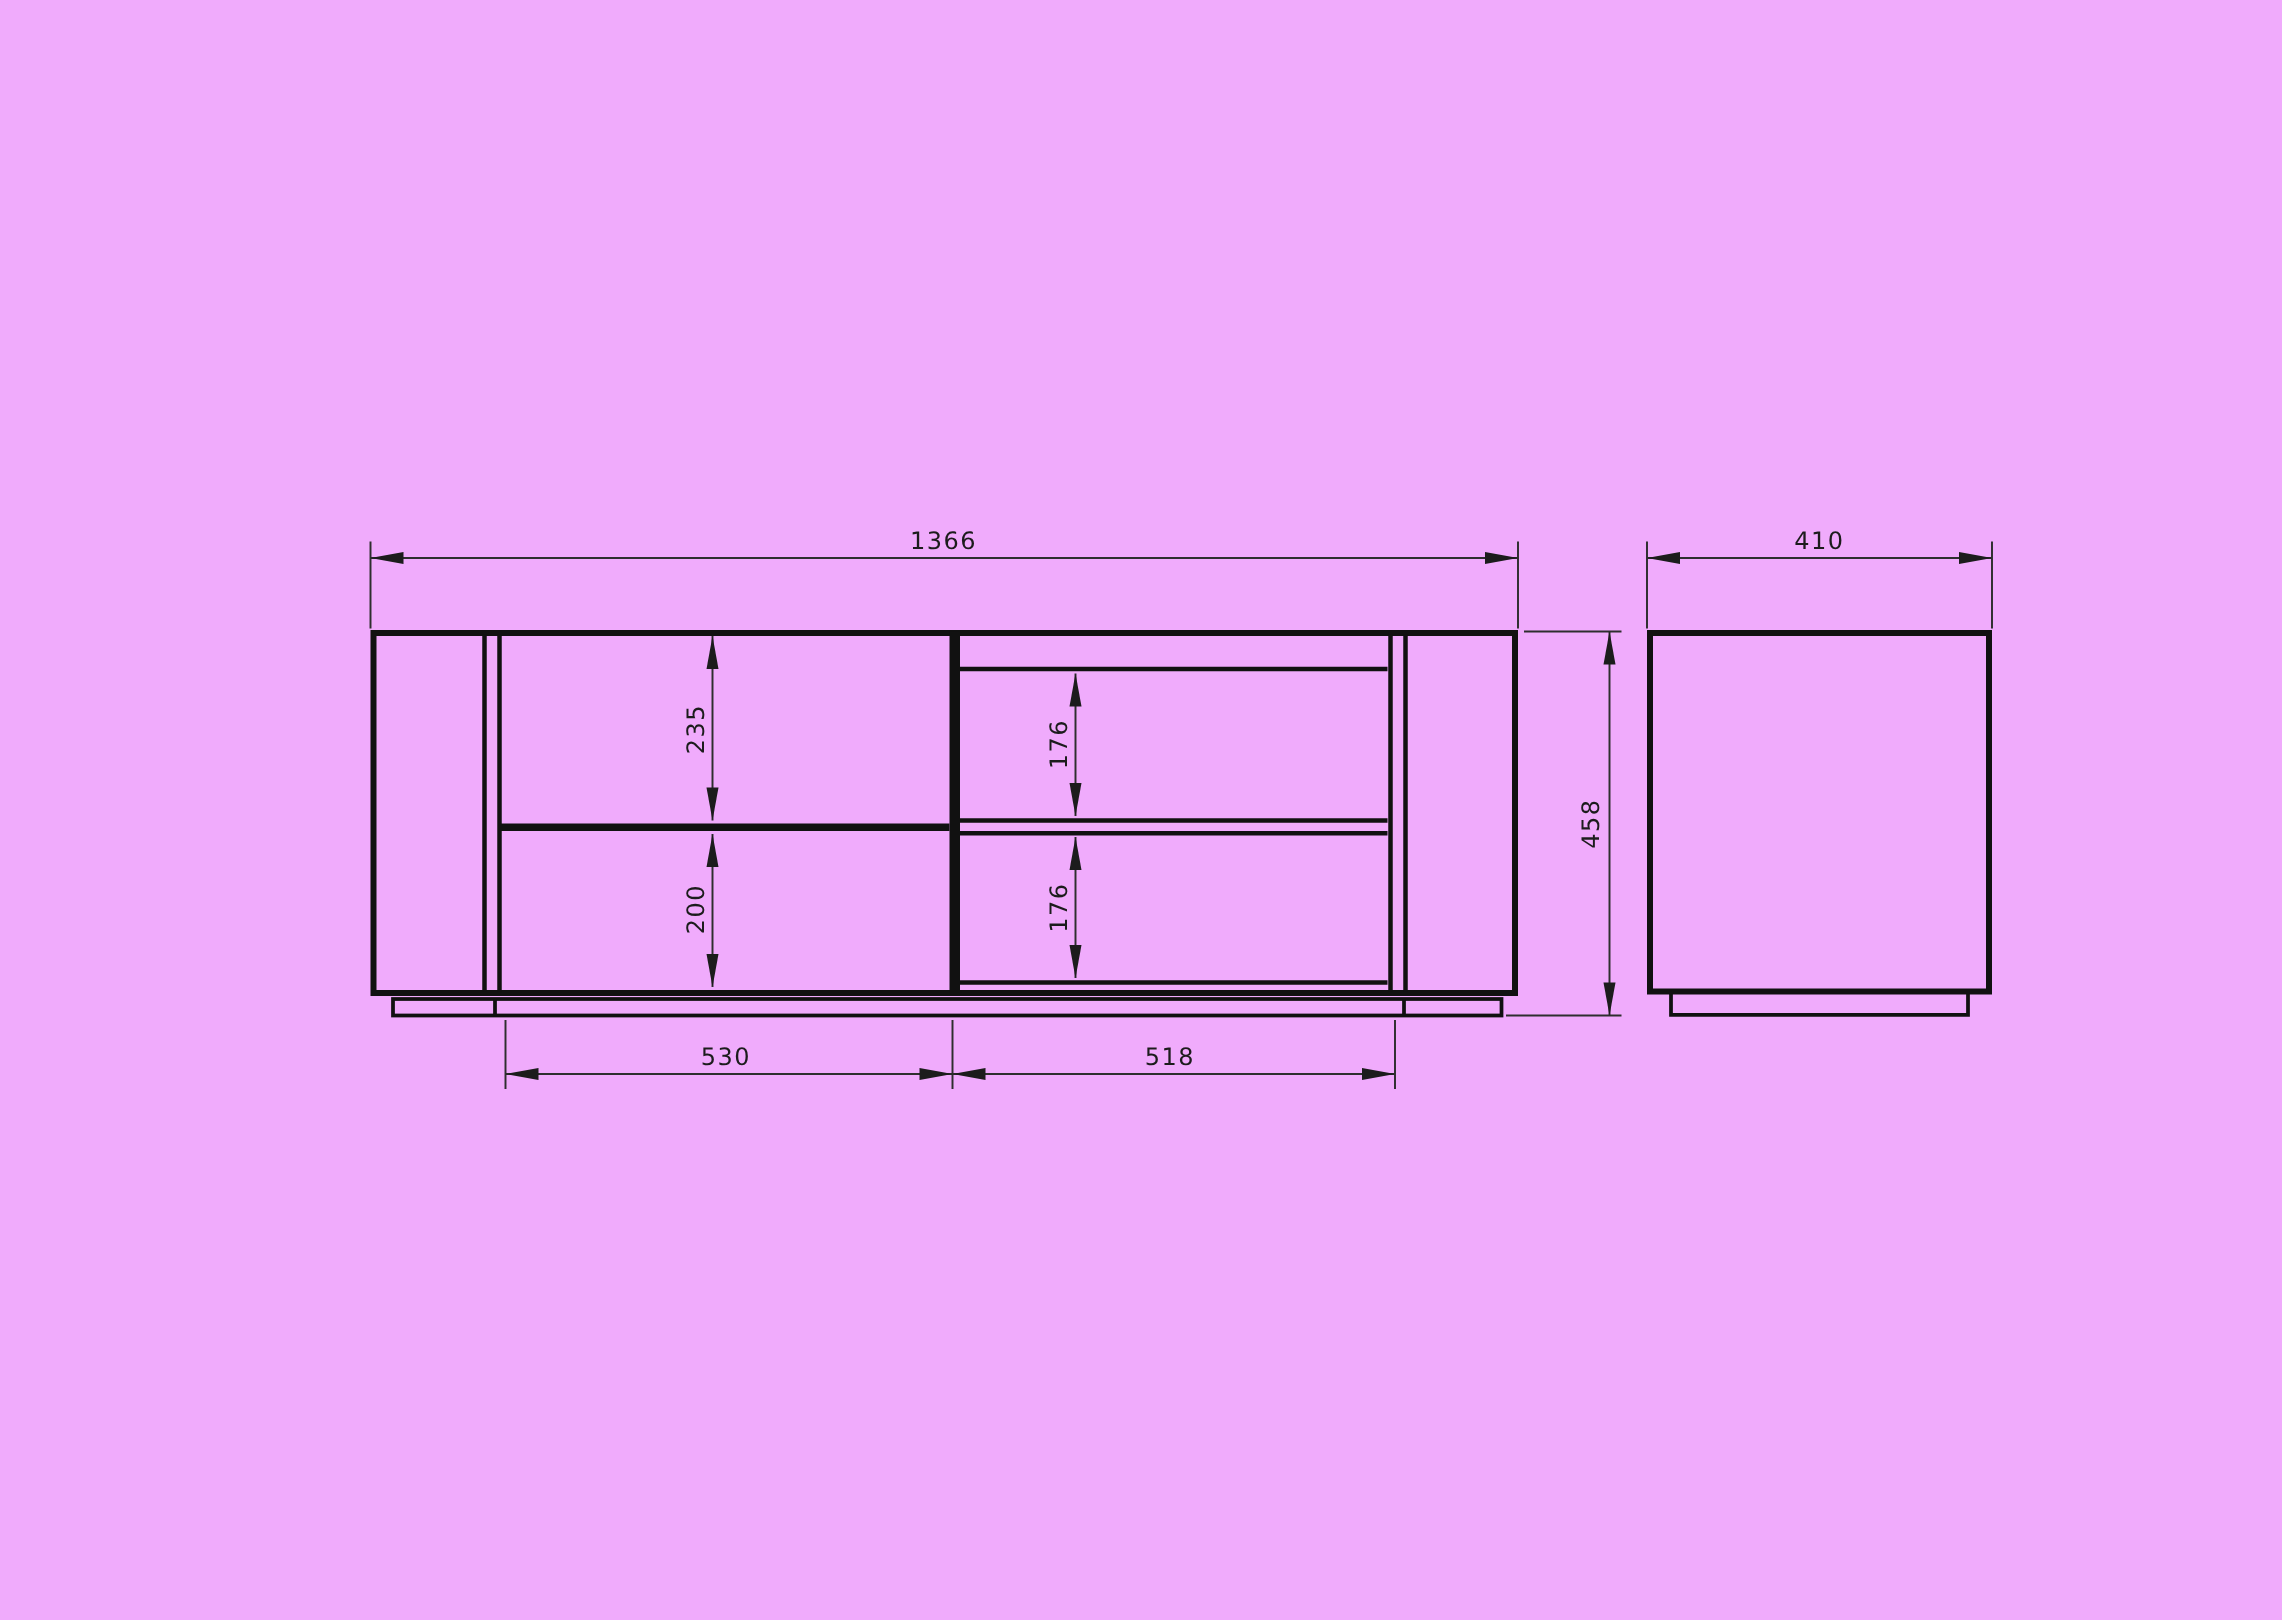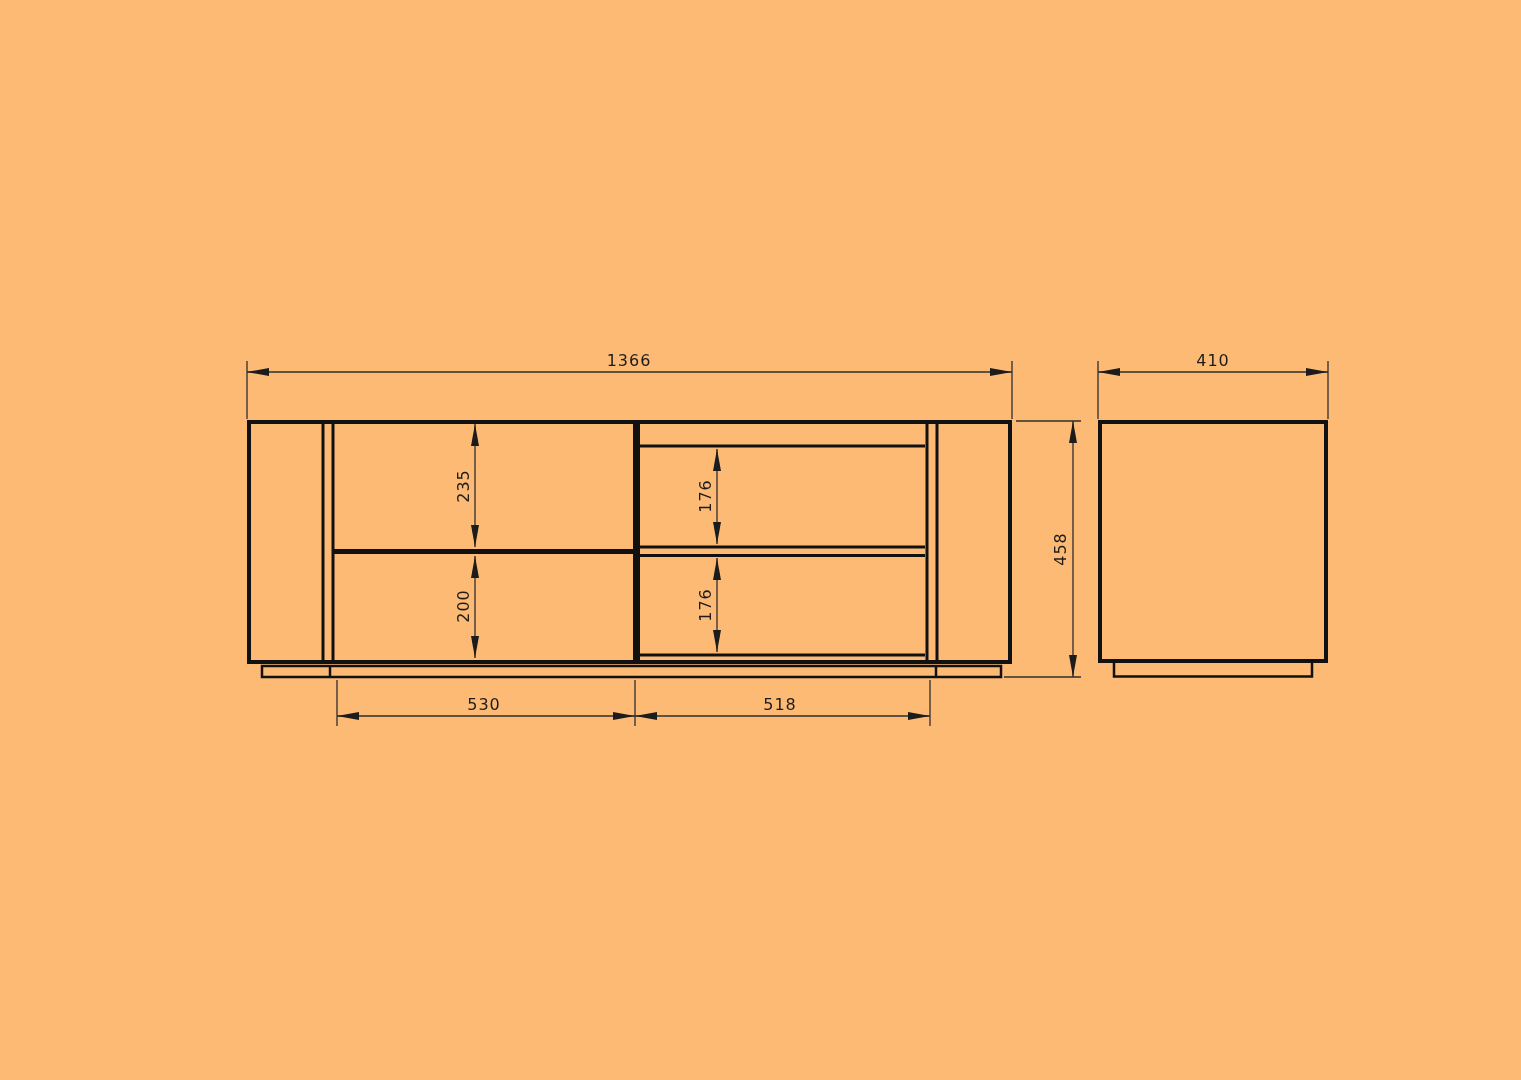--- a/index.html
+++ b/index.html
@@ -4,21 +4,21 @@
 <style>
   html, body {
     margin: 0;
     padding: 0;
     background: #ffffff;
   }
   .canvas {
     position: relative;
     width: 1521px;
     height: 1080px;
-    background: #fdba74;
+    background: #f0abfc;
     overflow: hidden;
     font-family: "DejaVu Sans", "Liberation Sans", sans-serif;
   }
   svg text {
     font-family: "DejaVu Sans", "Liberation Sans", sans-serif;
     font-size: 16px;
     letter-spacing: 1px;
     fill: #1c1c1c;
   }
   .thick { stroke: #111111; fill: none; }

